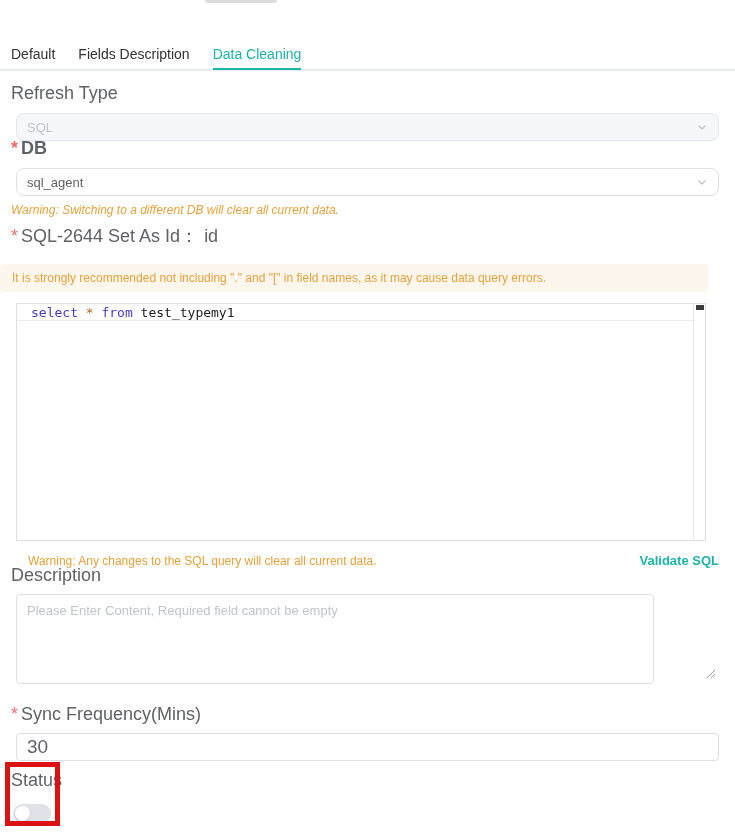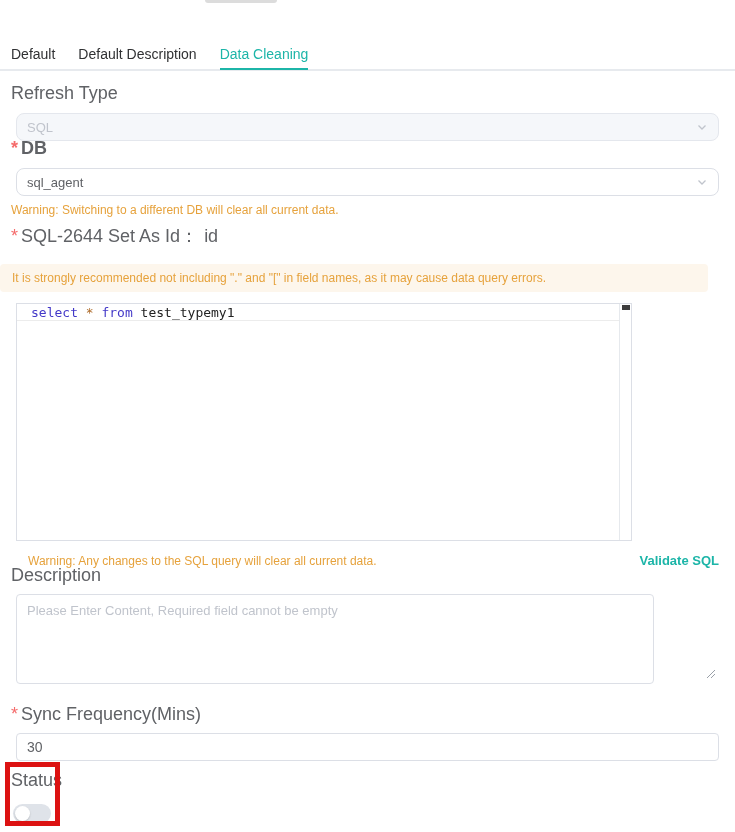--- a/index.html
+++ b/index.html
@@ -25,68 +25,68 @@
        padding:0 10px;font-size:13px;color:#606266;}
   .ctl .grow{flex:1;}
   .ctl.disabled{background:#F5F7FA;border-color:#E4E7ED;color:#C0C4CC;}
 
   .warn{margin-left:11px;font-size:12px;line-height:14px;color:#E6A23C;}
 
   .alert{box-sizing:border-box;width:708px;height:28px;border-radius:4px;
          background:#FDF6EC;color:#E6A23C;font-size:12px;display:flex;align-items:center;padding:0 12px;}
 
   
-  .editor{position:relative;box-sizing:border-box;margin-left:16px;width:616px;height:238px;
+  .editor{position:relative;box-sizing:border-box;margin-left:16px;width:690px;height:238px;
           border:1px solid #DCDFE6;background:#fff;font-family:"DejaVu Sans Mono","Liberation Mono",monospace;
           font-size:13px;overflow:hidden;}
   .cm-line{padding:2px 14px 1px 14px;border-bottom:1px solid #ececec;white-space:pre;line-height:13px;height:13px;}
   .kw{color:#4338C8;}
   .op{color:#AD6A28;}
   .idf{color:#222222;}
   .sb-track{position:absolute;top:0;bottom:0;right:0;width:11px;border-left:1px solid #E6E9ED;background:#fff;}
   .sb-thumb{position:absolute;top:1px;right:1px;width:8px;height:5px;background:#3d3d3d;}
 
   .warnrow{margin-left:11px;width:708px;display:flex;justify-content:space-between;align-items:center;}
   .validate{font-size:13px;font-weight:bold;color:#1CB5A8;cursor:pointer;}
 
   textarea.desc{box-sizing:border-box;margin-left:16px;width:638px;height:90px;border:1px solid #DCDFE6;
         border-radius:4px;resize:none;padding:8px 10px;font-size:13px;color:#606266;
         font-family:"Liberation Sans","DejaVu Sans",sans-serif;outline:none;}
   textarea.desc::placeholder{color:#C0C4CC;}
   .resize-handle{position:absolute;width:10px;height:10px;pointer-events:none;}
 
   input.freq{box-sizing:border-box;margin-left:16px;width:703px;height:28px;border:1px solid #DCDFE6;
-        border-radius:4px;padding:0 10px;font-size:14px;color:#606266;outline:none;
+        border-radius:4px;padding:0 10px;font-size:19px;color:#606266;outline:none;
         font-family:"Liberation Sans","DejaVu Sans",sans-serif;}
 
   
   .switch{box-sizing:border-box;margin-left:13px;width:38px;height:19px;border-radius:10px;
           background:#DFE3E9;position:relative;cursor:pointer;}
   .switch .knob{position:absolute;left:2px;top:2px;width:15px;height:15px;border-radius:50%;
           background:#fff;box-shadow:0 1px 2px rgba(0,0,0,0.18);}
 
   
   .annotation{position:absolute;left:5px;top:762px;width:45px;height:54px;border:5px solid #DC1212;}
 
   
-  .mt15{margin-top:15px;} .mt12{margin-top:12px;} .mt13{margin-top:0;font-weight:bold;} .mt7{margin-top:7px;}
+  .mt15{margin-top:15px;} .mt12{margin-top:12px;} .mt13{margin-top:0;font-weight:bold;} .mt7{margin-top:7px;font-style:italic;}
   .mt20{margin-top:20px;} .mt11{margin-top:11px;} .mt25{} .mt19{margin-top:19px;}
   .mt16{margin-top:16px;}
   .chev{display:flex;align-items:center;}
 </style>
 </head>
 <body>
 
 <div class="page">
 
   <div class="tooltip-remnant"></div>
 
   <div class="tabbar">
     <div class="tab">Default</div>
-    <div class="tab">Default Description</div>
+    <div class="tab">Fields Description</div>
     <div class="tab active">Data Cleaning</div>
   </div>
 
   
   <div class="lbl mt15">
     <span>Refresh Type</span>
   </div>
   <div class="ctl disabled mt12">
     <span class="grow">SQL</span>
     <span class="chev">

